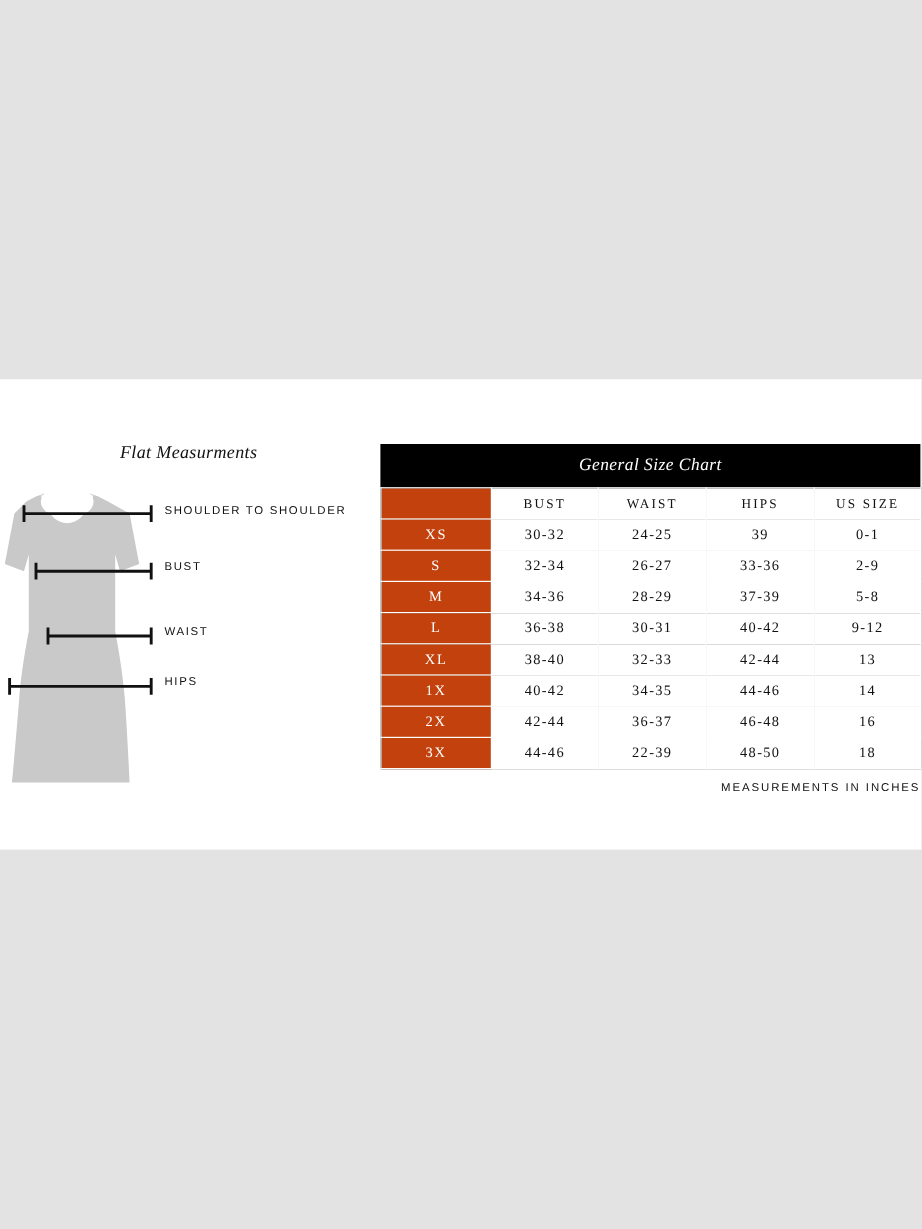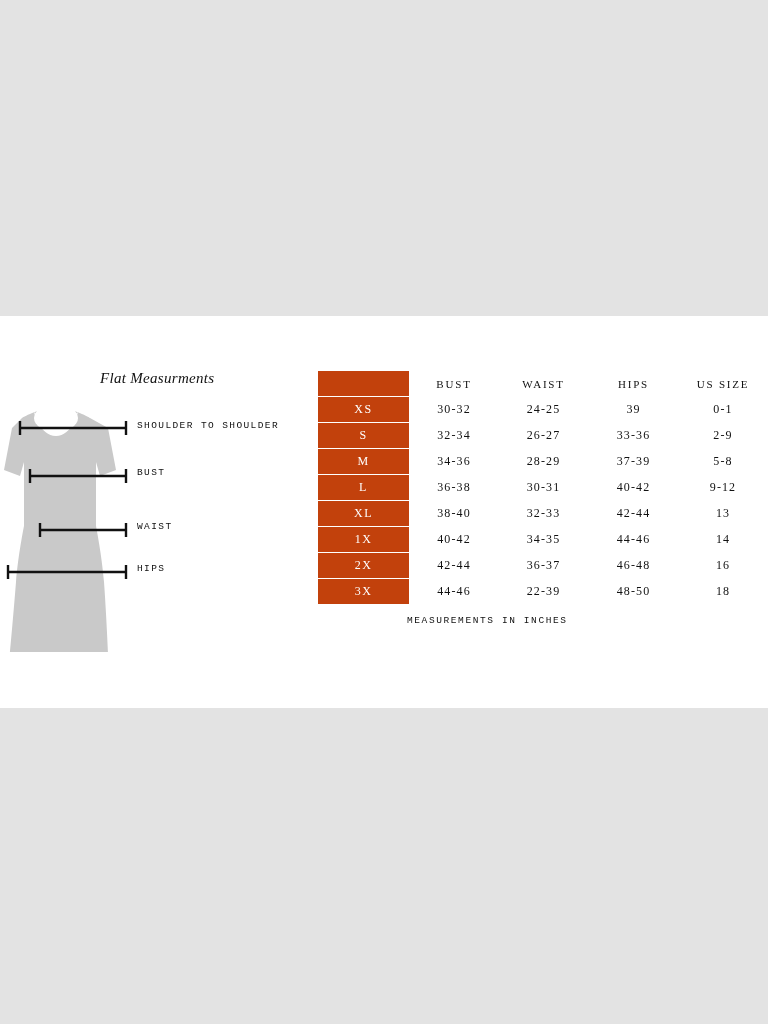--- a/index.html
+++ b/index.html
@@ -53,21 +53,21 @@
   }
 
   .dress-svg {
     position: absolute;
     left: 4px;
     top: 90px;
   }
 
   .meas-label {
     position: absolute;
-    font-family: Liberation Mono, monospace;
+    font-family: Liberation Sans, sans-serif;
     font-size: 9.5px;
     letter-spacing: 1.4px;
     color: #111;
     white-space: nowrap;
   }
   .lbl-shoulder { left: 137px; top: 104px; }
   .lbl-bust     { left: 137px; top: 151px; }
   .lbl-waist    { left: 137px; top: 205px; }
   .lbl-hips     { left: 137px; top: 247px; }
 
@@ -120,22 +120,22 @@
     font-size: 12px;
   }
   table.size-chart col.c0 { width: 92px; }
   table.size-chart col.c1 { width: 89px; }
   table.size-chart col.c2 { width: 90px; }
   table.size-chart col.c3 { width: 90px; }
   table.size-chart col.c4 { width: 89px; }
 
   .footnote {
     margin-top: 10px;
-    text-align: left;
-    font-family: Liberation Mono, monospace;
+    text-align: right;
+    font-family: Liberation Sans, sans-serif;
     font-size: 9.5px;
     letter-spacing: 1.6px;
     color: #111;
     padding-left: 90px;
   }
 </style>
 </head>
 <body>
 
 <div class="page">
@@ -175,20 +175,21 @@
         <line x1="122" y1="159" x2="122" y2="173" stroke="#111" stroke-width="2.4"></line>
       </svg>
 
       <div class="meas-label lbl-shoulder">SHOULDER TO SHOULDER</div>
       <div class="meas-label lbl-bust">BUST</div>
       <div class="meas-label lbl-waist">WAIST</div>
       <div class="meas-label lbl-hips">HIPS</div>
     </div>
 
     <div class="chart-wrap">
+      <div class="chart-title-bar">General Size Chart</div>
 
       <table class="size-chart">
         <colgroup>
           <col class="c0">
             <col class="c1">
             <col class="c2">
             <col class="c3">
             <col class="c4">
         </colgroup>
         <thead>

